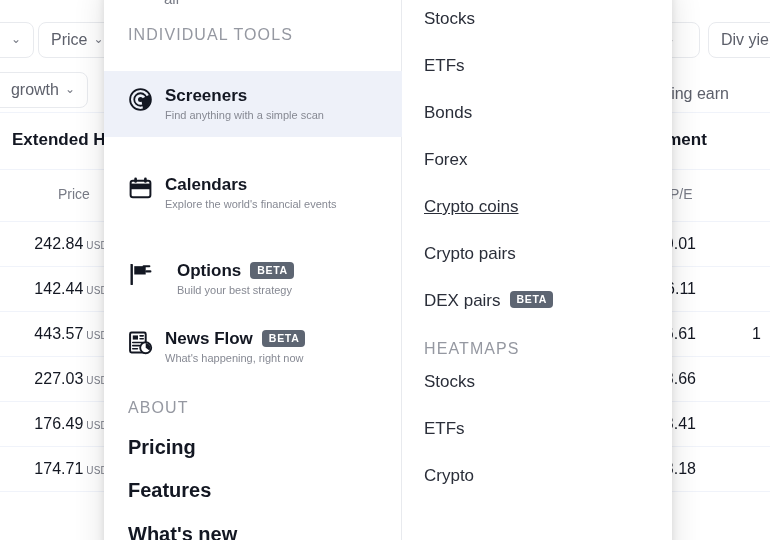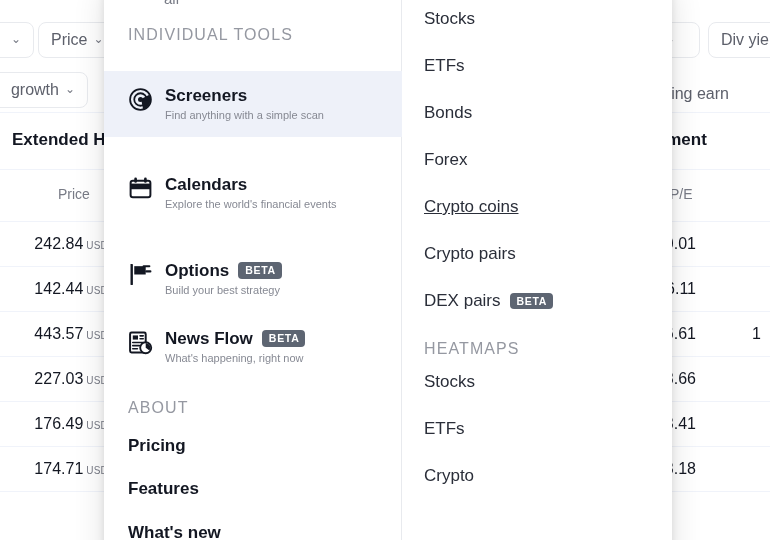--- a/index.html
+++ b/index.html
@@ -111,27 +111,27 @@
   .tool-desc { font-size: 11px; color: #868993; line-height: 1.38; margin-top: 2px; max-width: 190px; }
   .chev { color: #3c4043; font-size: 17px; font-weight: 700; align-self: center; padding-left: 4px; }
   .badge {
     background: #5d6572; color: #ffffff;
     font-size: 10.5px; font-weight: 700; letter-spacing: .7px;
     padding: 3px 6px 3px 7px; border-radius: 4px; line-height: 1;
   }
 
   .about-link {
     position: absolute; left: 24px;
-    font-size: 17px; font-weight: 700; color: #131722; white-space: nowrap;
+    font-size: 20px; font-weight: 700; color: #131722; white-space: nowrap;
   }
 
   .right-item {
     position: absolute; left: 22px;
     font-size: 17px; color: #2a2e39; white-space: nowrap;
-    display: flex; align-items: center; gap: 9px;
+    display: flex; align-items: flex-start; gap: 9px;
   }
 </style>
 </head>
 <body>
 
 <div id="root">
 
   <div class="bg">
 
     <div class="filter-bar">
@@ -241,21 +241,21 @@
         </div>
         <div class="tool-body">
           <div class="tool-title-line">
             <span class="tool-title">Calendars</span>
           </div>
           <div class="tool-desc">Explore the world's financial events</div>
         </div>
         <div class="chev">›</div>
       </div>
 
-      <div class="tool-row" style="top:270px;">
+      <div class="tool-row" style="top:270px;gap:12px;">
         <div class="tool-icon">
           <svg width="25" height="25" viewBox="0 0 24 24" fill="none">
             <rect x="2.4" y="2" width="2.3" height="20" rx="0.4" fill="#131722"></rect>
             <path d="M6 4 H17 V12 H6 Z" fill="#131722"></path>
             <path d="M15 4 L20.5 4" stroke="#131722" stroke-width="2" stroke-linecap="round"></path>
             <path d="M17.5 9 L21.5 9" stroke="#131722" stroke-width="2" stroke-linecap="round"></path>
           </svg>
         </div>
         <div class="tool-body">
           <div class="tool-title-line">

